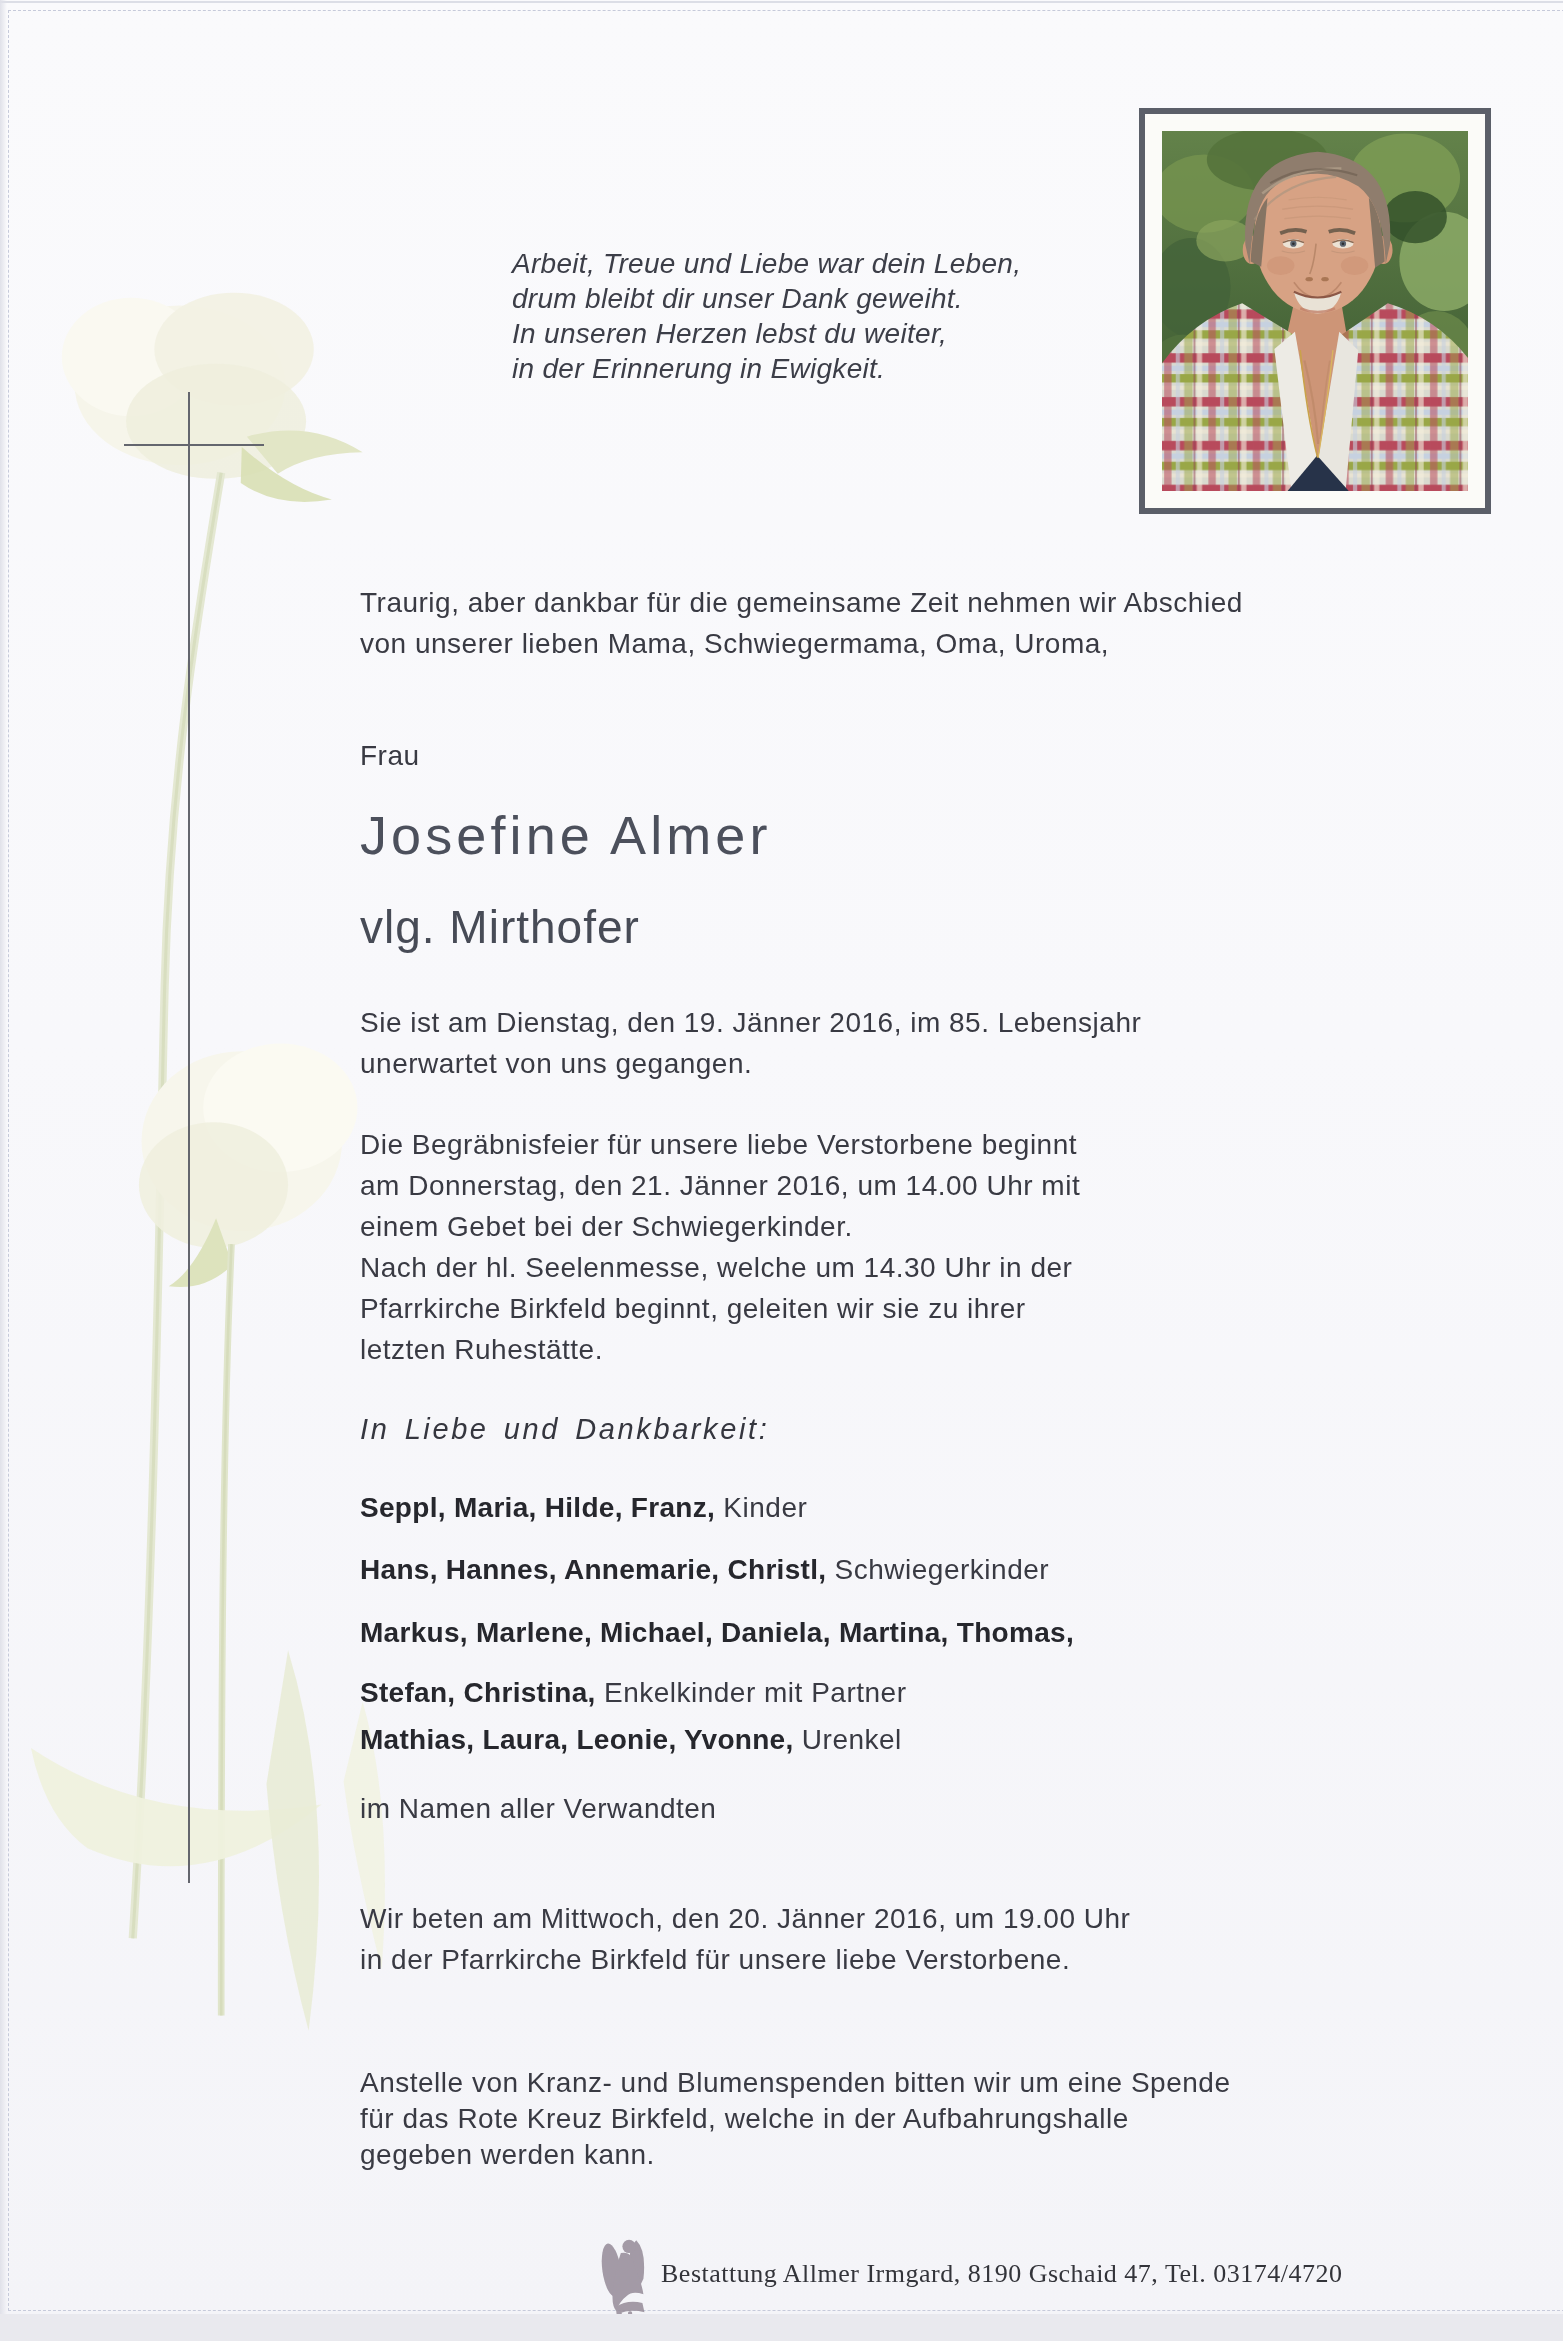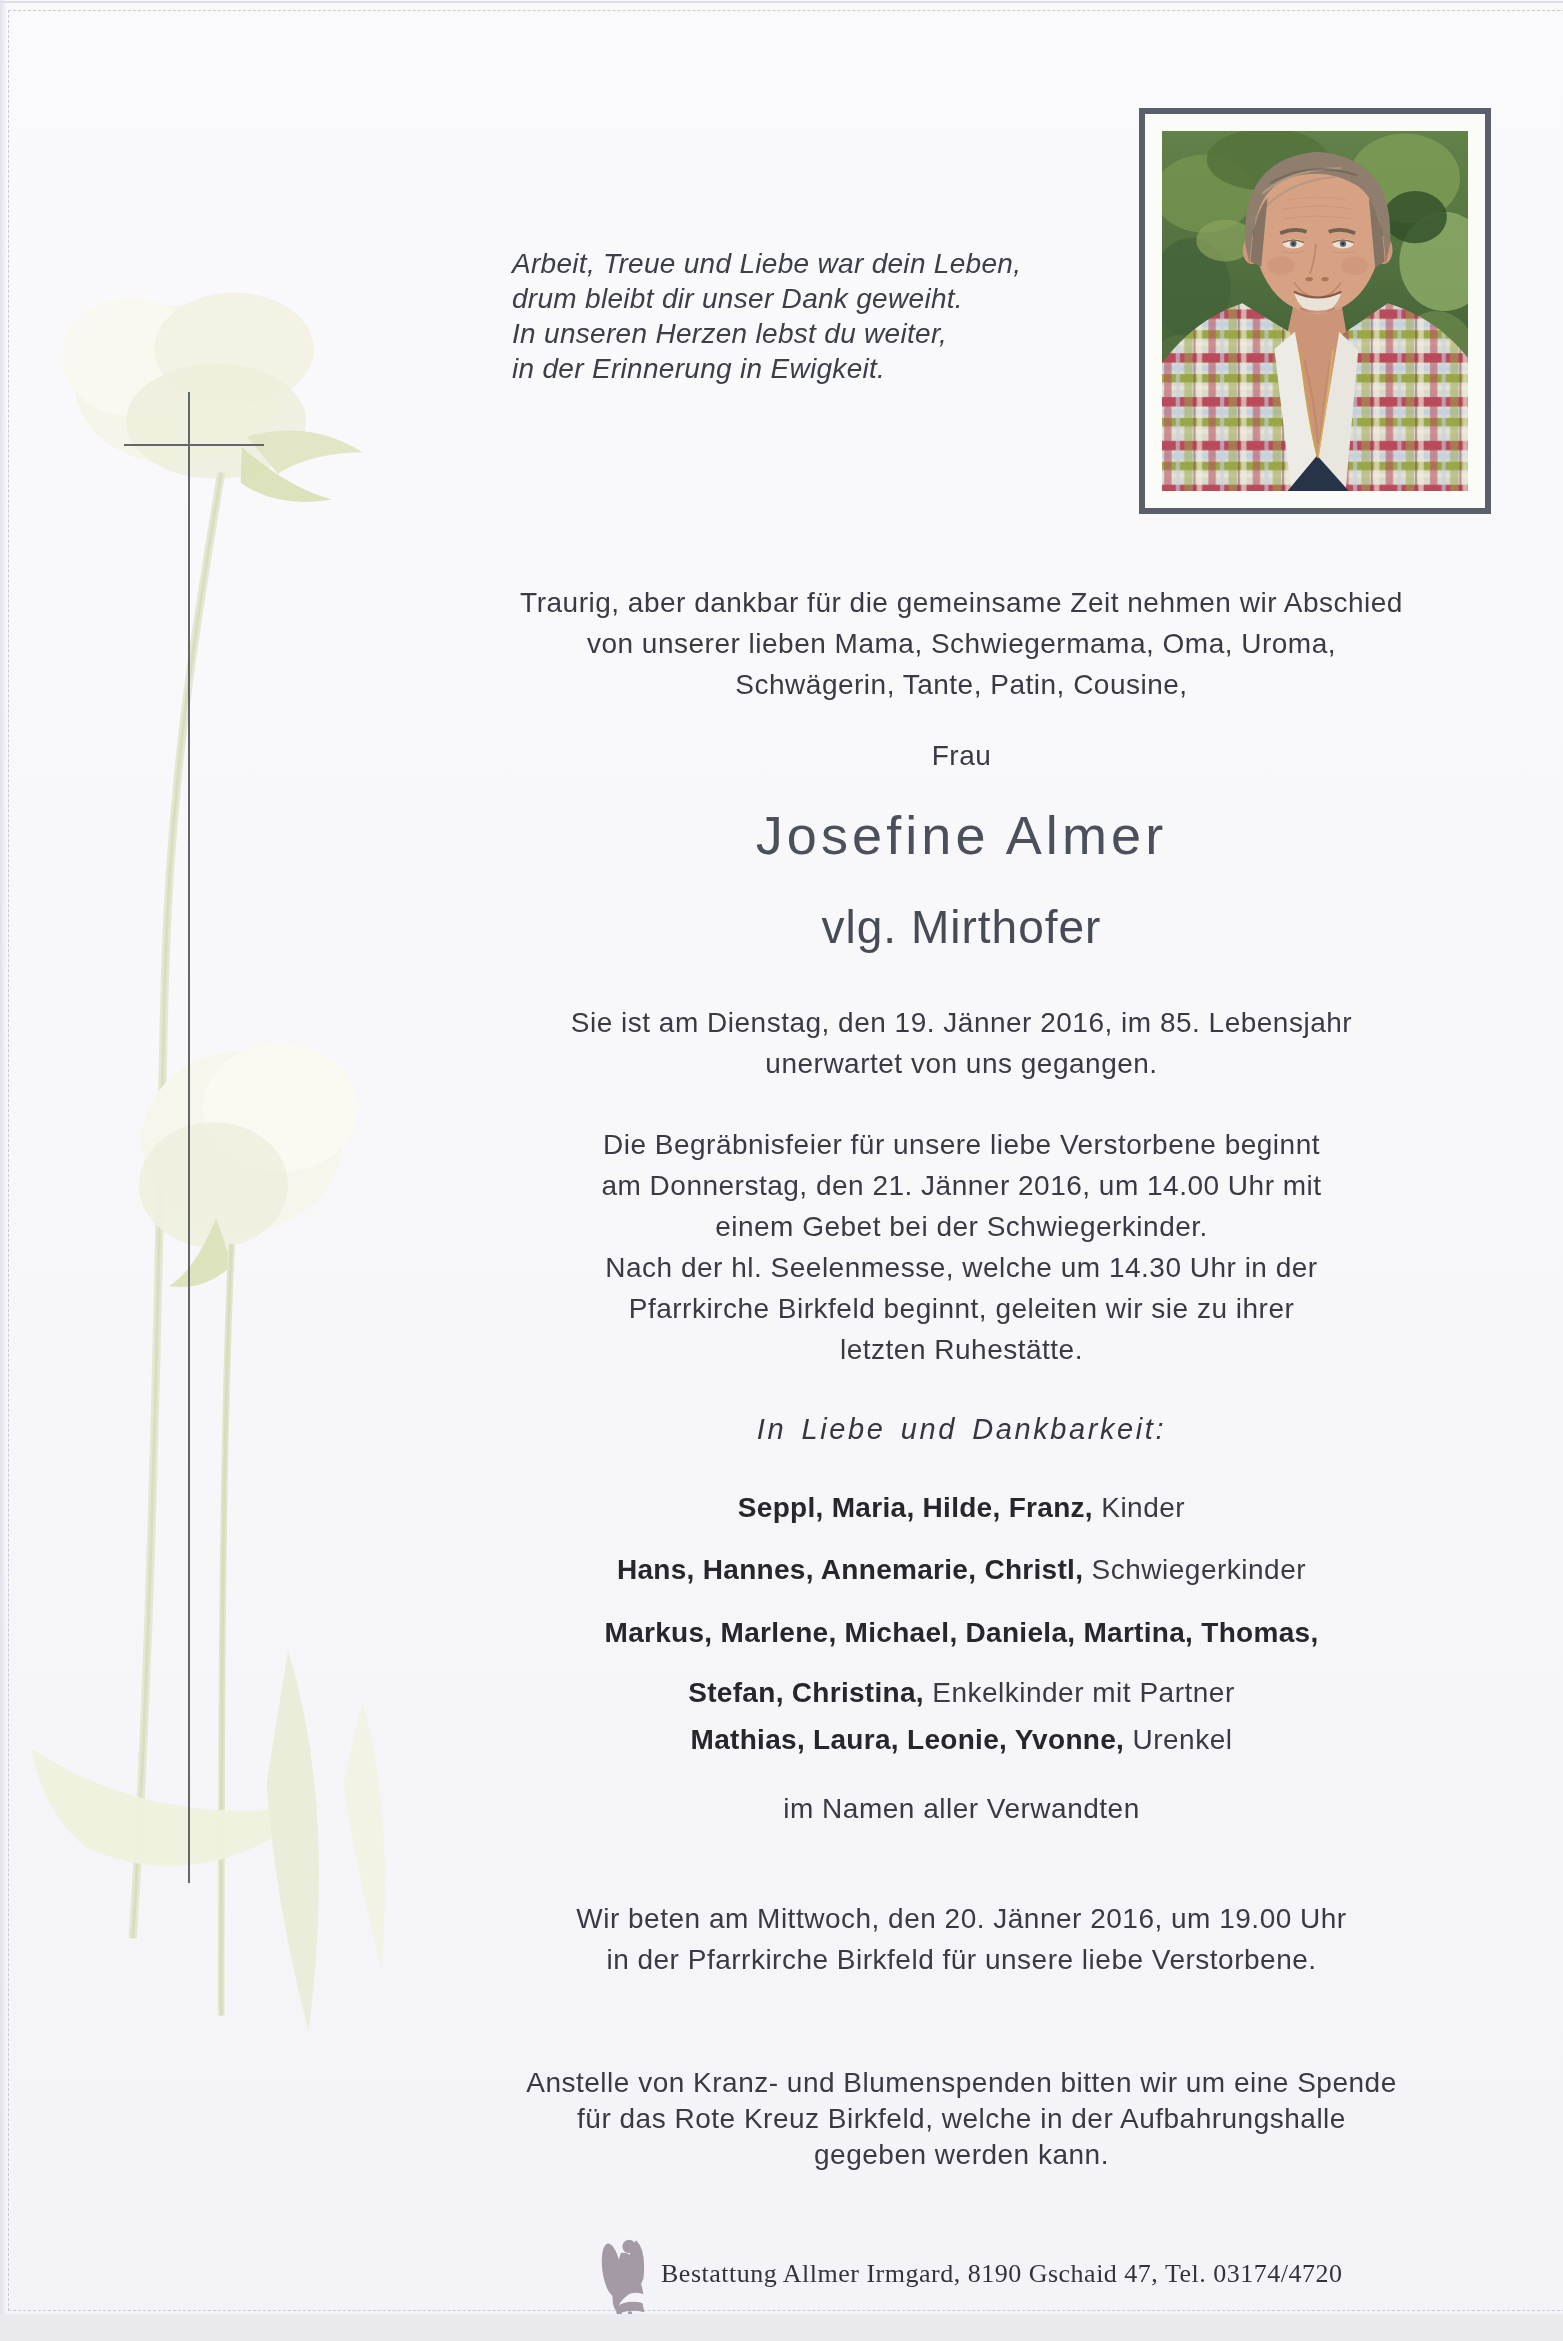--- a/index.html
+++ b/index.html
@@ -35,21 +35,21 @@
   }
   
   .photo{
     position:absolute;left:1139px;top:108px;width:352px;height:406px;
     margin:0;box-sizing:border-box;
     border:6.7px solid #5b5f69;background:#fbfbf8;padding:16.5px;
   }
   .photo svg{display:block;width:306px;height:360px;}
   
   .block{
-    position:absolute;left:360px;width:1203px;text-align:center;
+    position:absolute;left:360px;width:1203px;
     font-size:28px;line-height:41px;letter-spacing:0.5px;color:#393a43;
   }
   .salutation{top:737px;line-height:37px;}
   .name-block{
     top:786px;font-size:54px;line-height:98px;letter-spacing:4.1px;
     color:#4c505c;
   }
   .vulgo{top:899px;font-size:46px;line-height:57px;letter-spacing:1px;color:#474b56;}
   .intro{top:582px;}
   .notice{top:1002px;line-height:41px;}
@@ -211,21 +211,20 @@
 
       <path d="M250,308 Q295,332 340,308 Q330,347 295,350 Q260,347 250,308 Z" fill="#e9e2d6"></path>
       <path d="M250,308 Q295,330 340,308" stroke="#8c5846" stroke-width="4" fill="none"></path>
       <path d="M262,340 Q295,354 328,340" stroke="#c2826a" stroke-width="5" fill="none" opacity="0.8"></path>
     </svg>
   </figure>
 
   <div class="block intro">
     <div>Traurig, aber dankbar für die gemeinsame Zeit nehmen wir Abschied</div>
     <div>von unserer lieben Mama, Schwiegermama, Oma, Uroma,</div>
-    <div>Schwägerin, Tante, Patin, Cousine,</div>
   </div>
 
   <div class="block salutation">Frau</div>
   <div class="block name-block">Josefine Almer</div>
   <div class="block vulgo">vlg. Mirthofer</div>
 
   <div class="block notice">
     <div>Sie ist am Dienstag, den 19. Jänner 2016, im 85. Lebensjahr</div>
     <div>unerwartet von uns gegangen.</div>
   </div>

